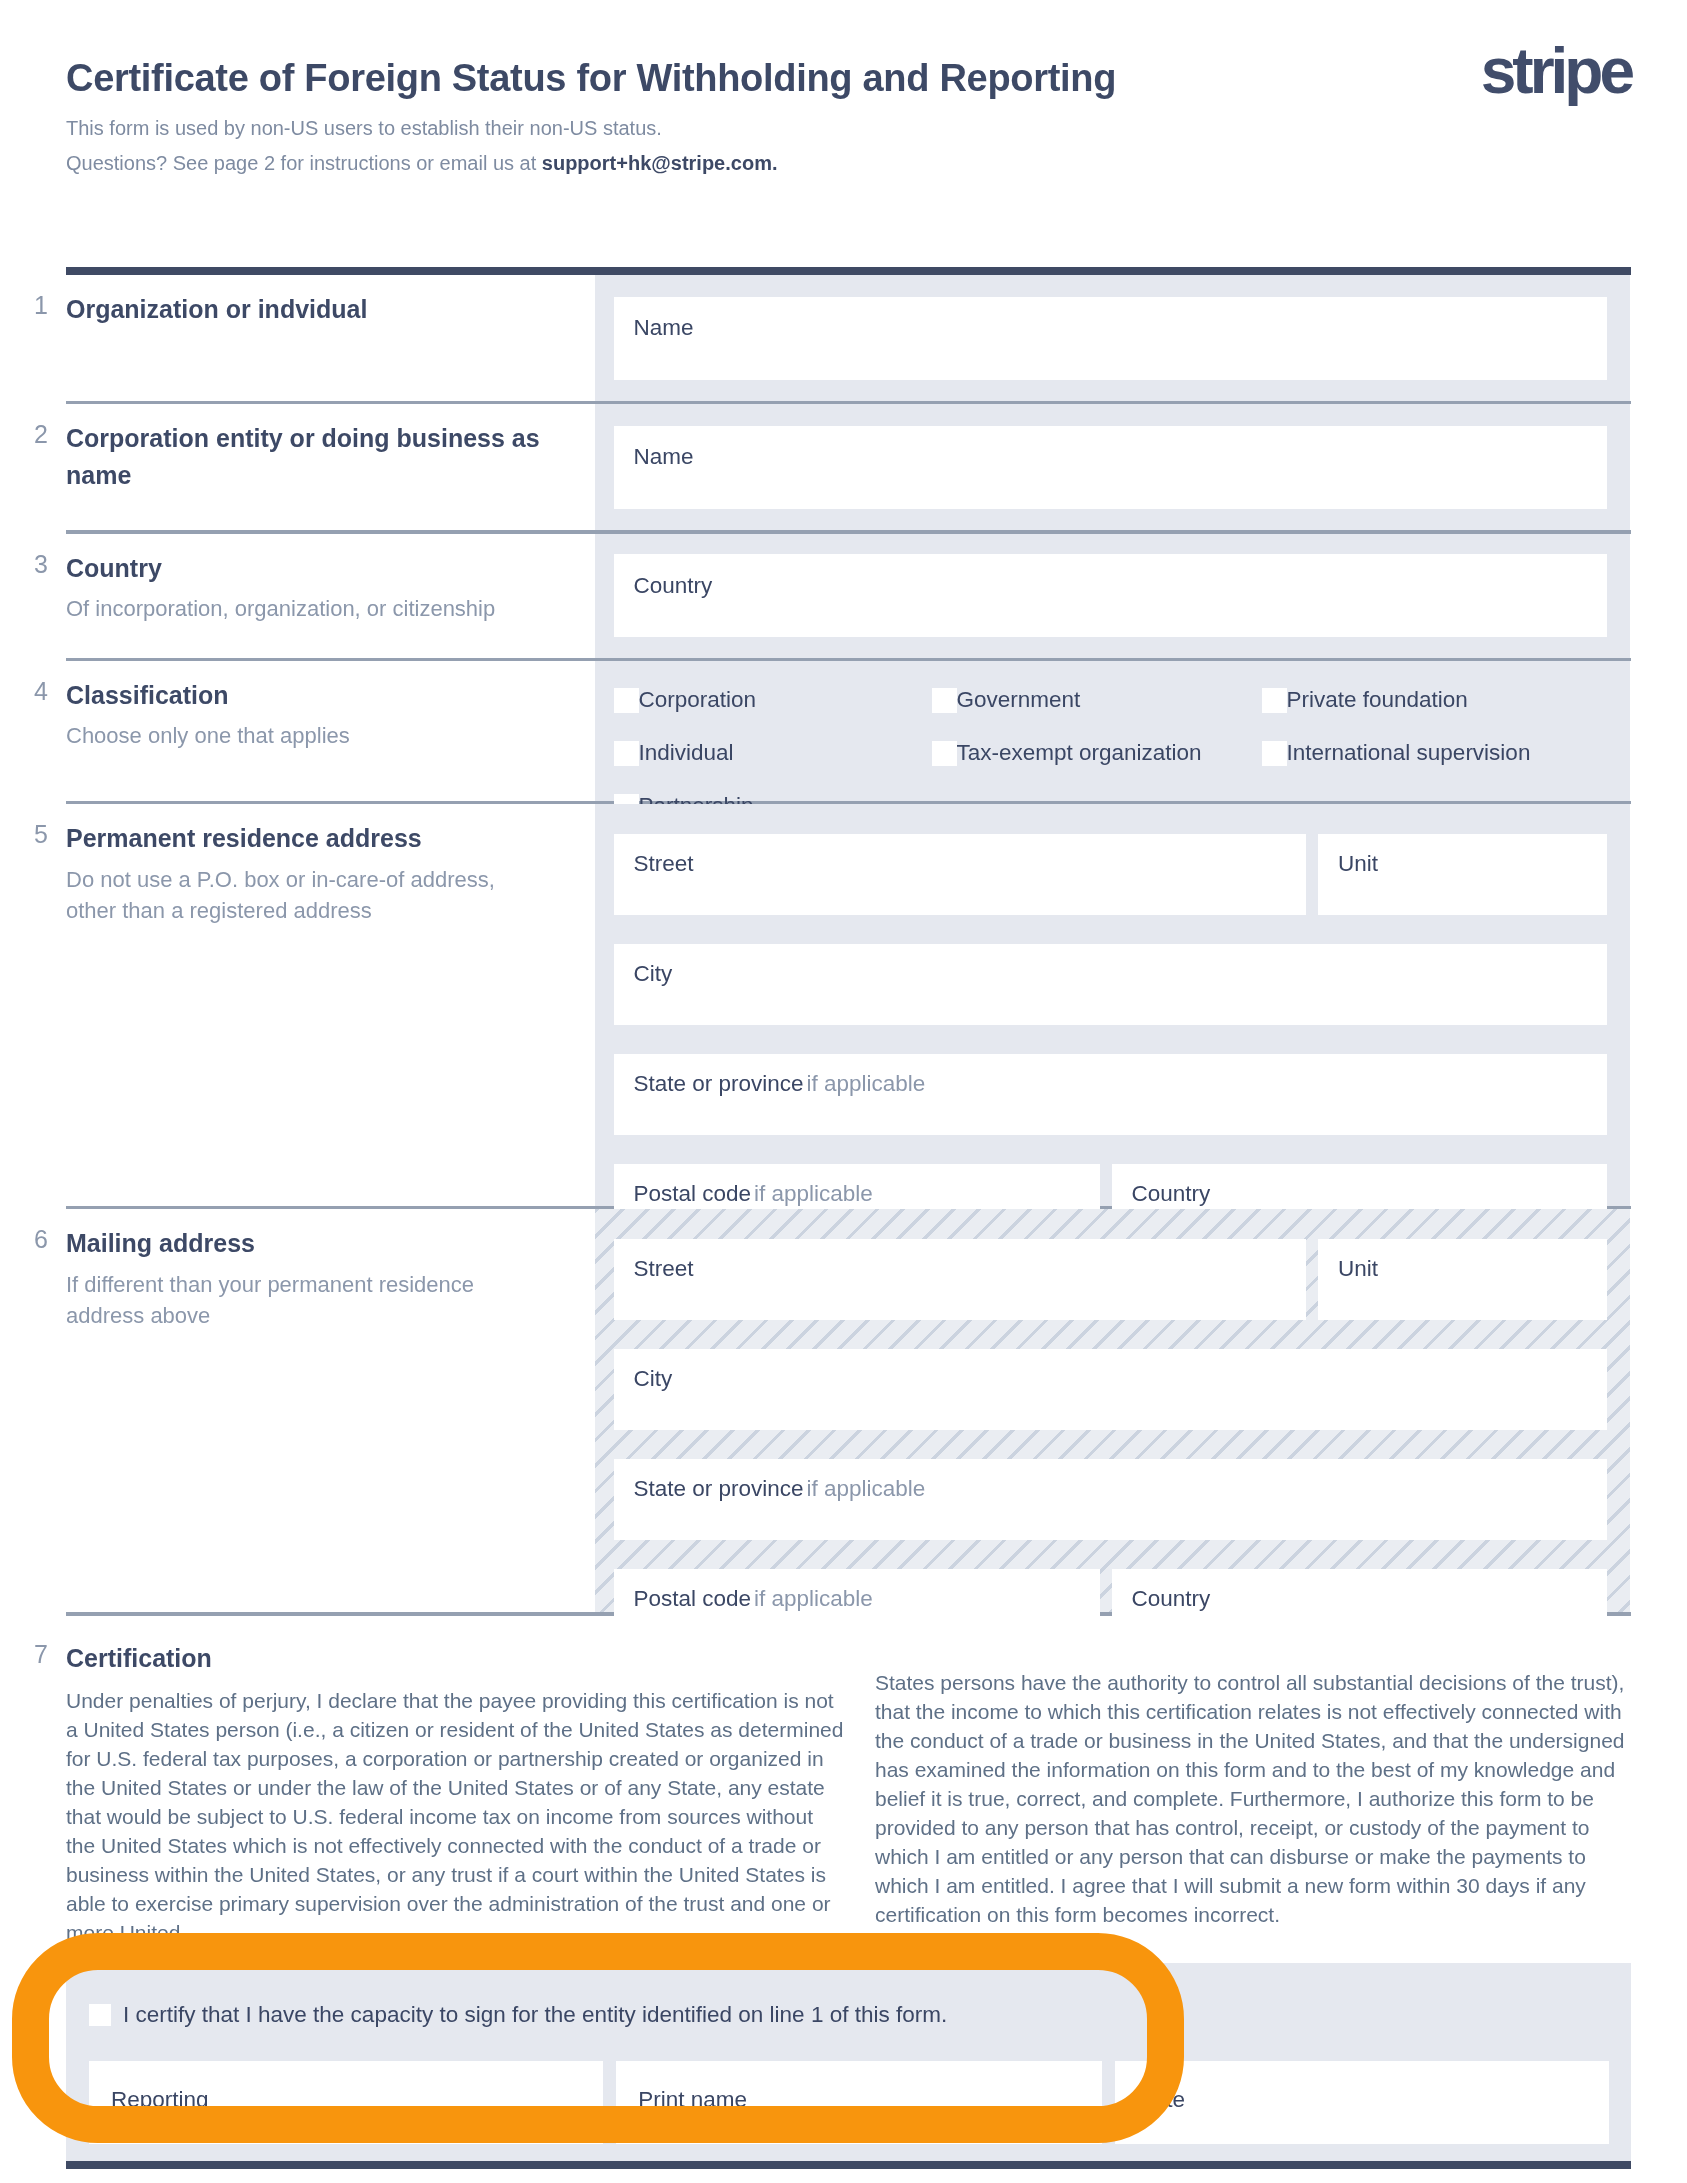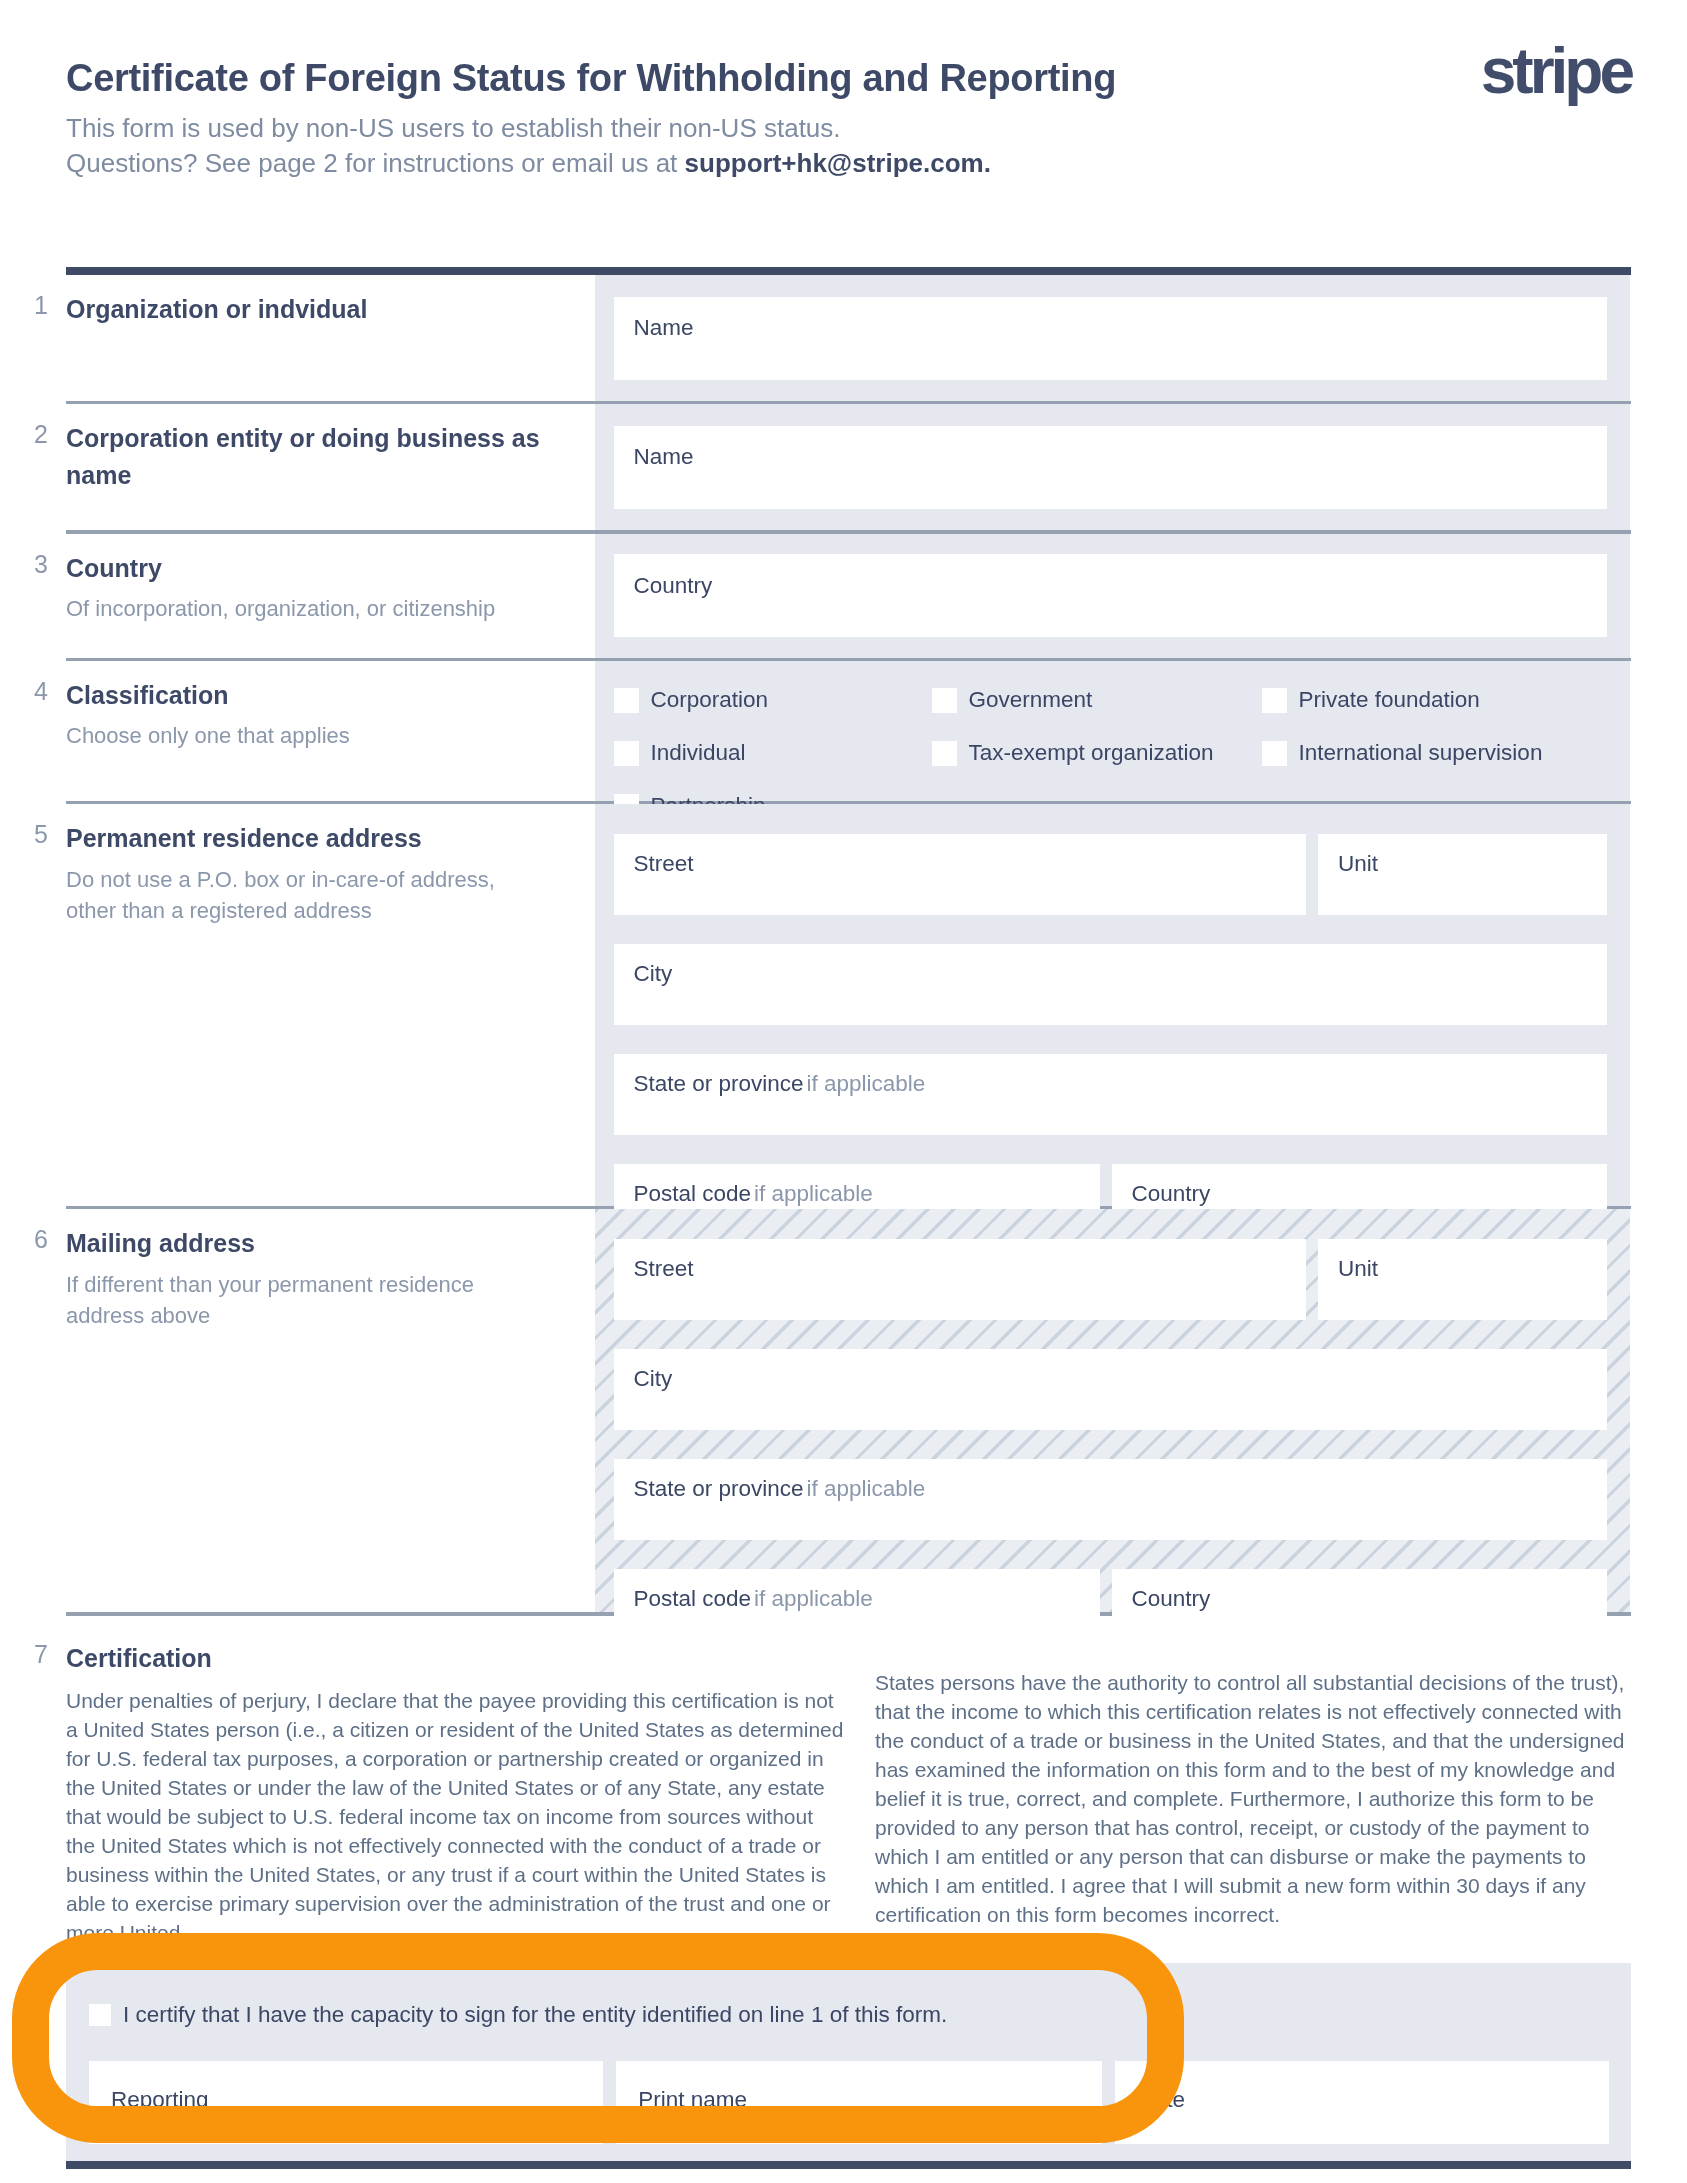--- a/index.html
+++ b/index.html
@@ -11,21 +11,21 @@
     overflow:hidden;
     box-sizing:border-box;
     padding:0 56px 0 66px;
   }
   
   .header{position:relative;height:267px;}
   .page-title{
     margin:0;padding-top:57px;
     font-size:38px;font-weight:600;color:#3d4966;letter-spacing:-0.3px;
   }
-  .sub{margin:0;font-size:26px;line-height:35px;color:#7e8ba1;}
+  .sub{margin:0;font-size:20px;line-height:35px;color:#7e8ba1;}
   .sub.first{margin-top:10.6px;}
   .email{color:#3d4966;font-weight:600;}
   .logo{
     position:absolute;right:0;top:34px;
     font-size:64px;font-weight:800;color:#414d6b;letter-spacing:-4px;
   }
   
   .bar{height:8px;background:#3f4a64;}
   .divider{height:3.3px;background:#95a0b1;}
   
@@ -42,21 +42,21 @@
   .r5{height:402px}.r6{height:403px}
   .center-one{display:flex;align-items:center;}
   .input{background:#ffffff;box-sizing:border-box;padding:18.5px 0 0 20px;}
   .single{width:100%;height:83px;}
   .flabel{font-size:22.5px;font-weight:500;color:#3a4664;}
   .fnote{font-size:22.5px;font-weight:400;color:#8b97ab;}
   
   .cls{display:flex;padding-top:26.5px;}
   .cls-col{display:flex;flex-direction:column;gap:27px;}
   .cls-c1{width:318px}.cls-c2{width:330px}.cls-c3{flex:1}
-  .opt{display:flex;align-items:center;gap:12px;height:26px;}
+  .opt{display:flex;align-items:center;gap:0;height:26px;}
   .ckbx{width:25px;height:25px;background:#ffffff;flex:none;}
   .opt-label{font-size:22.5px;color:#3a4664;}
   
   .addr{display:flex;flex-direction:column;gap:29px;padding-top:30px;}
   .addr-row{display:flex;gap:12px;}
   .abox{background:#ffffff;box-sizing:border-box;padding:17px 0 0 20px;height:81px;}
   .grow{flex:1}
   .unit-w{width:289px}
   .postal-w{width:486px}
   .hatch{

